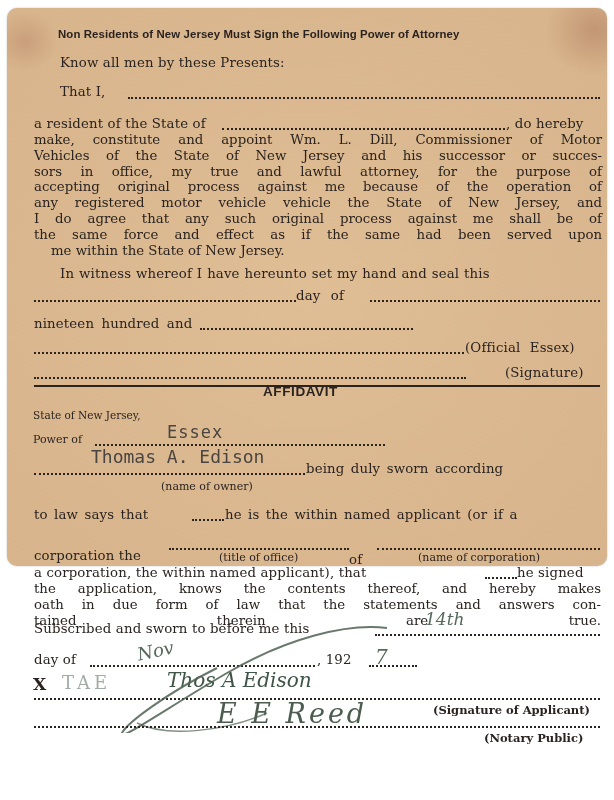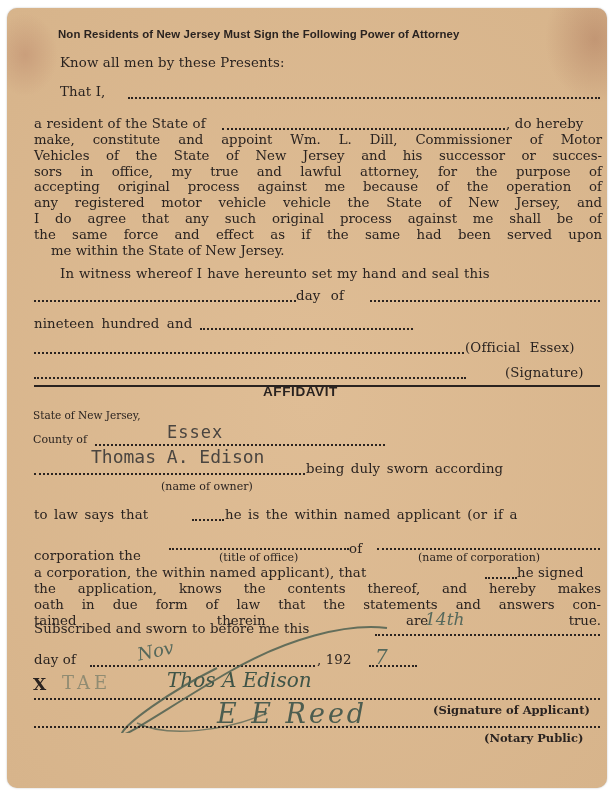--- a/index.html
+++ b/index.html
@@ -1,18 +1,18 @@
 <!DOCTYPE html>
 <html><head>
 <meta charset="utf-8">
 <style>
   html, body { margin:0; padding:0; background:#ffffff; }
   body { width:614px; height:800px; position:relative; overflow:hidden; }
   .card {
-    position:absolute; left:7px; top:8px; width:600px; height:780px;
+    position:absolute; left:7px; top:8px; width:600px; height:558px;
     background:#dcb991;
     background-image:
       radial-gradient(ellipse at 3% 6%, rgba(190,140,110,0.55) 0, rgba(190,140,110,0) 4%),
       radial-gradient(ellipse at 98% 4%, rgba(180,130,100,0.6) 0, rgba(180,130,100,0) 6%),
       radial-gradient(ellipse at 50% 50%, #dfbd95 0, #d7b48b 100%);
     border-radius:10px;
     box-shadow: 0 0 2px rgba(0,0,0,0.25);
     color:#2a2320;
     font-family:"DejaVu Serif","Liberation Serif",serif;
   }
@@ -69,36 +69,36 @@
 
   <div class="dots" style="left:27px; top:369px; width:432px;"></div>
   <div class="abs body-text" style="left:498px; top:357px;">(Signature)</div>
 
   <div class="rule" style="left:27px; top:377px; width:566px;"></div>
 
   <div class="abs sans" style="left:256px; top:376px; font-size:13.5px; font-weight:bold; letter-spacing:0.6px;">AFFIDAVIT</div>
 
   <div class="abs serif" style="left:26px; top:401px; font-size:10.5px;">State of New Jersey,</div>
 
-  <div class="abs serif" style="left:26px; top:425px; font-size:11px;">County of</div>
+  <div class="abs serif" style="left:26px; top:425px; font-size:11px;">Power of</div>
   <div class="dots" style="left:88px; top:436px; width:290px;"></div>
   <div class="abs typed" style="left:160px; top:414px; font-size:17px; letter-spacing:1px;">Essex</div>
 
   <div class="abs typed" style="left:84px; top:438px; font-size:18px;">Thomas A. Edison</div>
   <div class="dots" style="left:27px; top:465px; width:271px;"></div>
   <div class="abs body-text" style="left:299px; top:453px; word-spacing:2px;">being duly sworn according</div>
   <div class="abs serif caption" style="left:154px; top:472px;">(name of owner)</div>
 
   <div class="abs body-text" style="left:27px; top:499px; word-spacing:2px;">to law says that</div>
   <div class="dots" style="left:185px; top:511px; width:32px;"></div>
   <div class="abs body-text" style="left:218px; top:499px; word-spacing:2px;">he is the within named applicant (or if a</div>
 
   <div class="abs body-text" style="left:27px; top:528px;margin-top:12px;">corporation the</div>
   <div class="dots" style="left:162px; top:540px; width:180px;"></div>
-  <div class="abs body-text" style="left:342px; top:533px;text-align:right;">of</div>
+  <div class="abs body-text" style="left:342px; top:544px;text-align:right;">of</div>
   <div class="dots" style="left:370px; top:540px; width:223px;"></div>
   <div class="abs serif caption" style="left:204px; top:543px;margin-left:8px;">(title of office)</div>
   <div class="abs serif caption" style="left:411px; top:543px;">(name of corporation)</div>
 
   <div class="abs body-text" style="left:27px; top:557px;">a corporation, the within named applicant), that</div>
   <div class="dots" style="left:478px; top:569px; width:32px;"></div>
   <div class="abs body-text" style="left:510px; top:557px;">he signed</div>
 
   <div class="para" style="top:573px; width:567px;">
     <div>the application, knows the contents thereof, and hereby makes</div>

